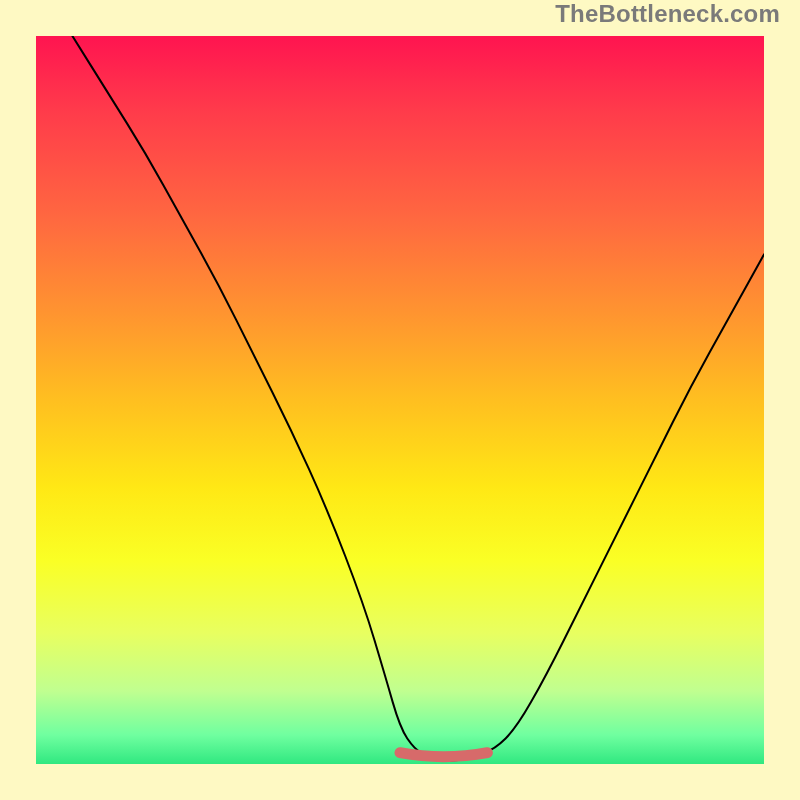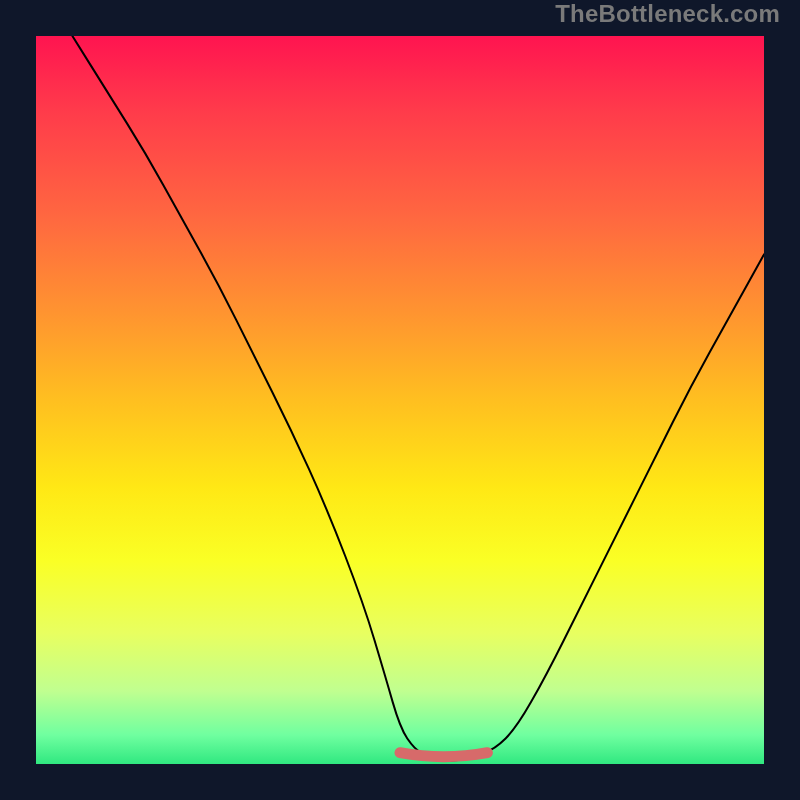--- a/index.html
+++ b/index.html
@@ -10,21 +10,21 @@
     background: #000;
     overflow: hidden;
     font-family: Arial, Helvetica, sans-serif;
   }
   .frame {
     position: absolute;
     left: 0;
     top: 0;
     width: 800px;
     height: 800px;
-    background: #0f172a;
+    background: #fef9c3;
   }
   .plot {
     position: absolute;
     left: 36px;
     top: 36px;
     width: 728px;
     height: 728px;
     overflow: hidden;
     background: linear-gradient(
       to bottom,

